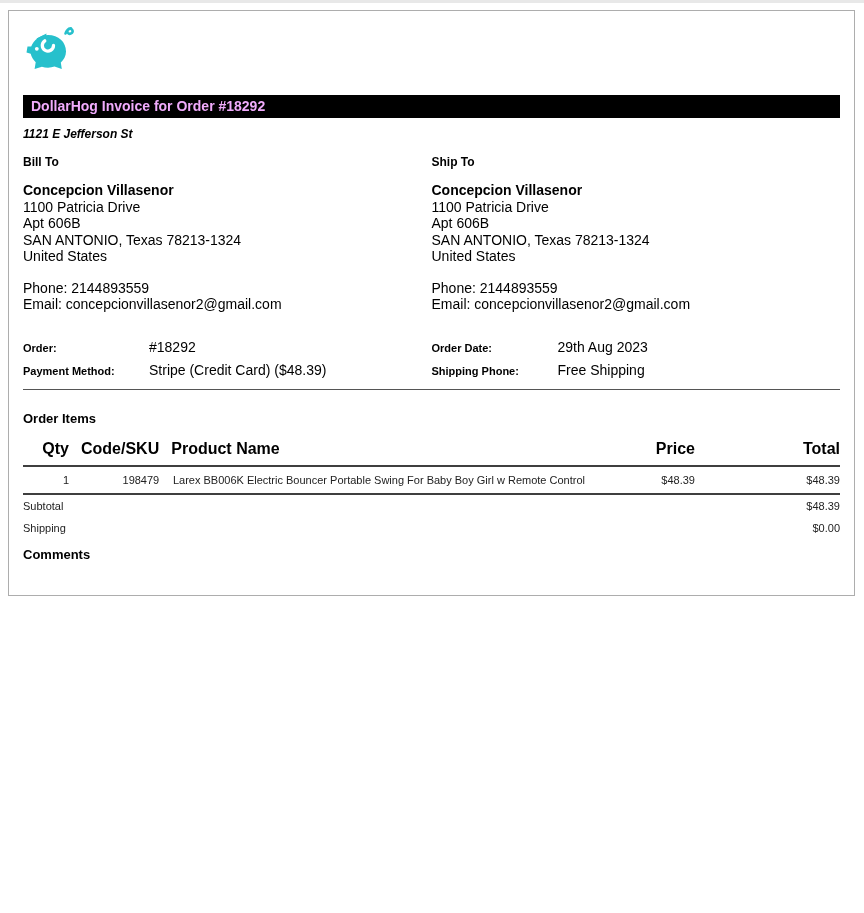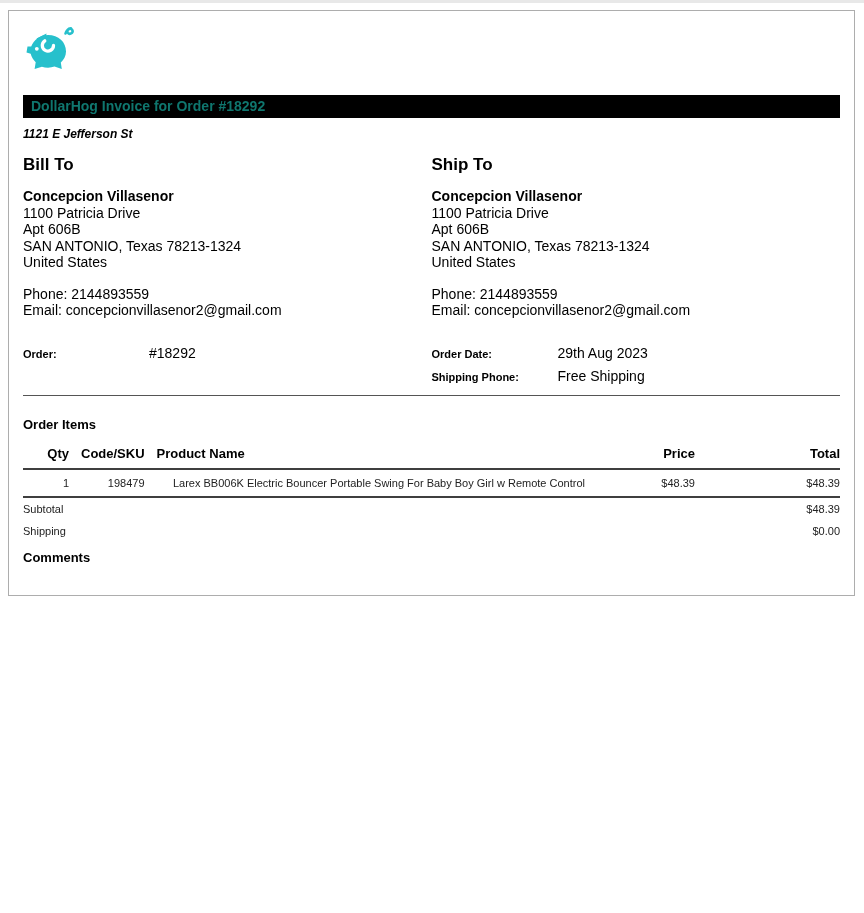--- a/index.html
+++ b/index.html
@@ -18,37 +18,37 @@
     width: 847px; height: 586px;
     background: #fff;
     border: 1px solid #adadad;
     padding: 0 14px;
     overflow: hidden;
   }
   .logo-wrap { margin-top: 13px; height: 48px; }
   .title-bar {
     margin-top: 23px;
     background: #000;
-    color: #0f766e;
+    color: #f0abfc;
     font-weight: bold;
     font-size: 14px;
     height: 23px;
     line-height: 23px;
     padding-left: 8px;
   }
   .store-address {
     margin-top: 9px;
     font-size: 12px;
     font-weight: bold;
     font-style: italic;
   }
   .addresses { display: flex; margin-top: 14px; }
   .addr-col { width: 50%; }
   .addr-col h2 {
-    font-size: 17px;
+    font-size: 12px;
     font-weight: bold;
     margin: 0 0 13px 0;
   }
   .addr-line { font-size: 14px; line-height: 16.5px; }
   .addr-name { font-weight: bold; }
   .contact { margin-top: 15px; }
   .contact .addr-line { white-space: nowrap; }
 
   .meta { display: flex; margin-top: 26px; }
   .meta-col { width: 50%; }
@@ -60,21 +60,21 @@
 
   .items-heading { font-size: 13px; font-weight: bold; margin: 21px 0 0 0; }
 
   table.items {
     width: 100%;
     border-collapse: collapse;
     margin-top: 9px;
     font-size: 11px;
   }
   table.items th {
-    font-size: 13px; font-weight: bold;
+    font-size: 16px; font-weight: bold;
     padding: 5px 0 7px 0;
     border-bottom: 2px solid #3f3f3f;
     text-align: left;
     margin-top: 36px;
   }
   table.items col.c-qty   { width: 46px; }
   table.items col.c-sku   { width: 64px; }
   table.items col.c-price { width: 110px; }
   table.items col.c-total { width: 145px; }
   table.items th.r, table.items td.r { text-align: right; }
@@ -147,20 +147,24 @@
       </div>
     </div>
 
   </div>
 
   <div class="meta">
     <div class="meta-col">
       <div class="meta-row">
         <span class="meta-label">Order:</span>
         <span class="meta-value">#18292</span>
+      </div>
+      <div class="meta-row">
+        <span class="meta-label">Payment Method:</span>
+        <span class="meta-value">Stripe (Credit Card) ($48.39)</span>
       </div>
     </div>
     <div class="meta-col">
       <div class="meta-row">
         <span class="meta-label">Order Date:</span>
         <span class="meta-value">29th Aug 2023</span>
       </div>
       <div class="meta-row">
         <span class="meta-label">Shipping Phone:</span>
         <span class="meta-value">Free Shipping</span>

